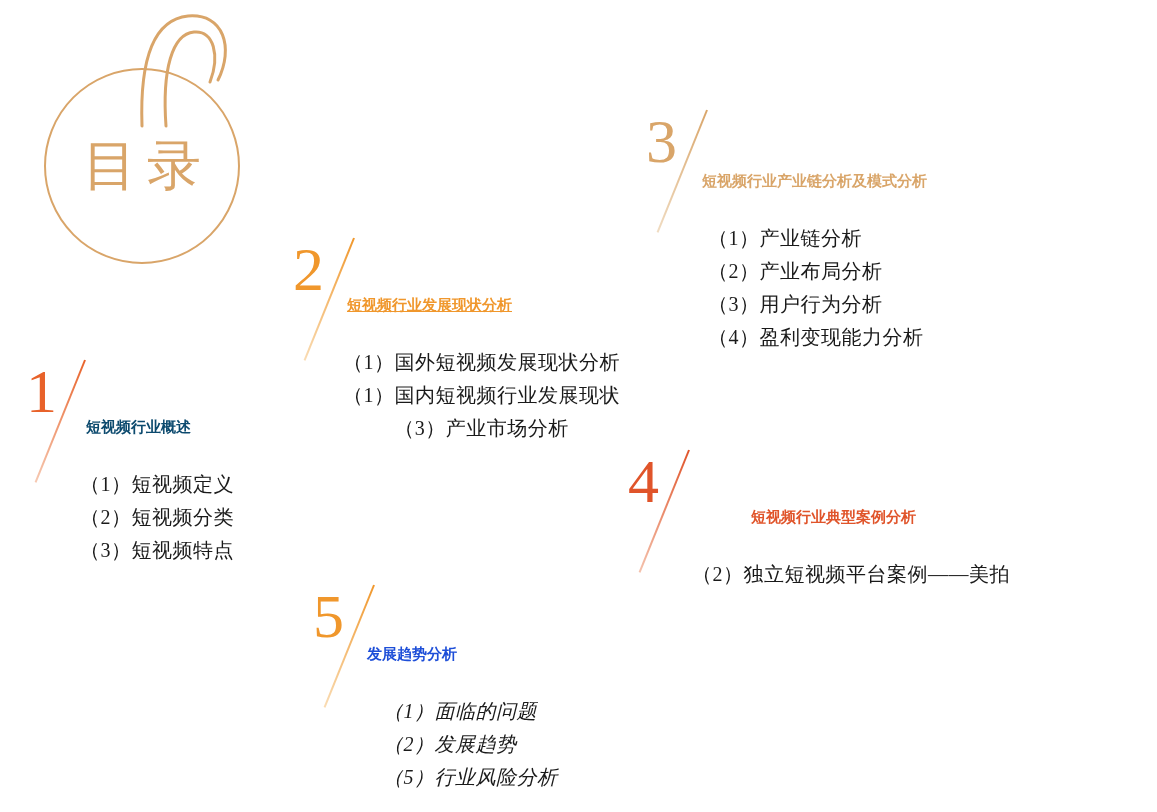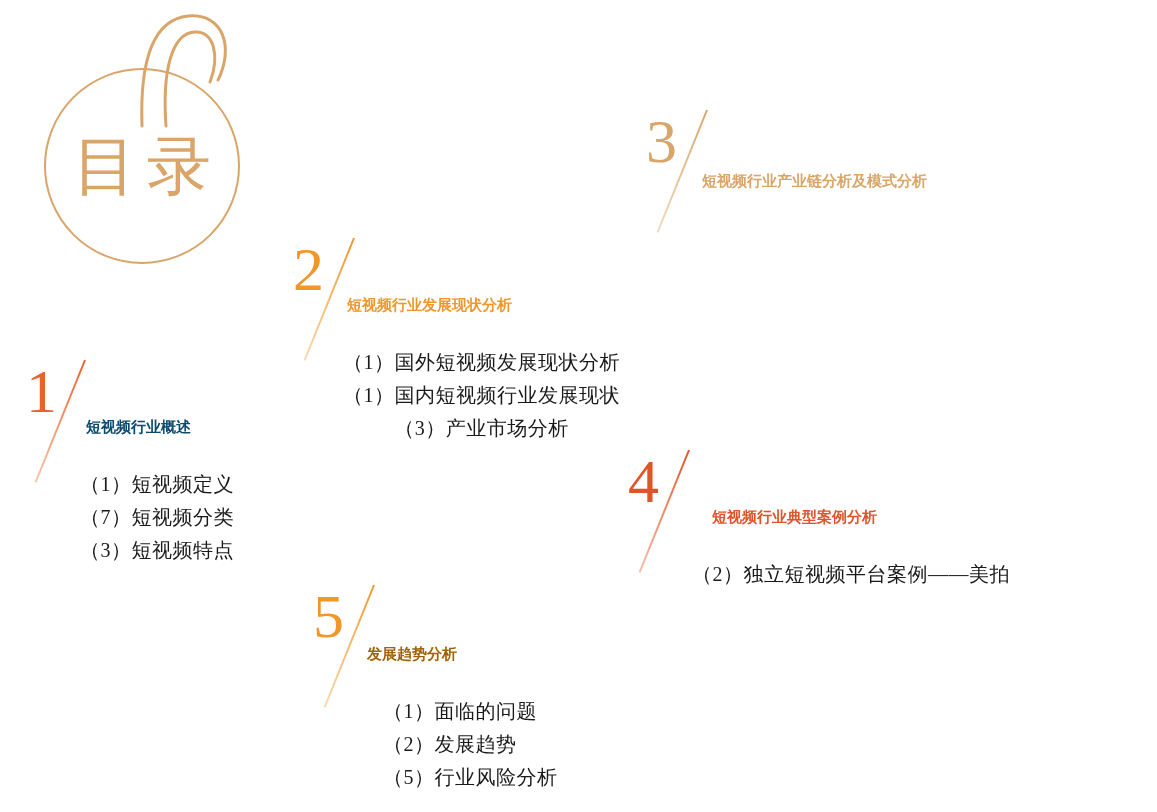--- a/index.html
+++ b/index.html
@@ -42,21 +42,21 @@
   }
   #title-badge .circle-text {
     position: absolute;
     left: 8px;
     top: 60px;
     width: 196px;
     height: 196px;
     display: flex;
     align-items: center;
     justify-content: center;
-    font-size: 64px;
+    font-size: 54px;
     letter-spacing: 10px;
     color: #d9a569;
     font-family: Liberation Serif, serif;
     text-indent: 10px;
   }
 
   
   .section {
     position: absolute;
   }
@@ -89,86 +89,92 @@
   .sec-items div {
     letter-spacing: 0.5px;
   }
 
   
   .c-orange .sec-num { color: #e8622a; }
   .c-orange .sec-head { color: #0c4a6e; }
   .c-orange .sec-slash { background: linear-gradient(to bottom, #e8622a, #f6c9b2); }
 
   .c-amber .sec-num { color: #f0972c; }
-  .c-amber .sec-head { color: #f0972c; }
+  .c-amber .sec-head { color: #f0972c; text-decoration: underline; }
   .c-amber .sec-slash { background: linear-gradient(to bottom, #f0972c, #f9dcb4); }
 
   .c-tan .sec-num { color: #d9a569; }
   .c-tan .sec-head { color: #d9a569; }
   .c-tan .sec-slash { background: linear-gradient(to bottom, #d9a569, #f0dcc2); }
 
   .c-red .sec-num { color: #e0542a; }
-  .c-red .sec-head { color: #e0542a; }
+  .c-red .sec-head { color: #e0542a; margin-left: 39px; }
   .c-red .sec-slash { background: linear-gradient(to bottom, #e0542a, #f4c2ad); }
 
   .c-amber2 .sec-num { color: #f0972c; }
-  .c-amber2 .sec-head { color: #a16207; }
+  .c-amber2 .sec-head { color: #1d4ed8; }
   .c-amber2 .sec-slash { background: linear-gradient(to bottom, #f0972c, #f9dcb4); }
 </style>
 </head>
 <body>
 
 <div id="title-badge">
   <svg class="loop" viewBox="0 0 110 120" xmlns="http://www.w3.org/2000/svg">
     <path d="M6 118 C 4 60, 14 12, 52 8 C 88 5, 98 40, 82 72" fill="none" stroke="#d9a569" stroke-width="3" stroke-linecap="round"></path>
     <path d="M30 118 C 26 62, 36 26, 58 24 C 78 22, 84 48, 74 74" fill="none" stroke="#d9a569" stroke-width="3" stroke-linecap="round"></path>
   </svg>
   <div class="circle"></div>
   <div class="circle-text">目录</div>
 </div>
 
 <div class="section c-orange" style="left:20px; top:360px; width:420px; height:230px;">
   <div class="sec-num" style="left:6px; top:0px;">1</div>
   <div class="sec-slash" style="left:64px; top:0px; height:132px;"></div>
   <div class="sec-head" style="left:66px; top:58px;">短视频行业概述</div>
   <div class="sec-items" style="left:60px; top:108px;">
     <div>（1）短视频定义</div>
-    <div>（7）短视频分类</div>
+    <div>（2）短视频分类</div>
     <div>（3）短视频特点</div>
   </div>
 </div>
 
 <div class="section c-amber" style="left:285px; top:238px; width:480px; height:230px;">
   <div class="sec-num" style="left:8px; top:0px;">2</div>
   <div class="sec-slash" style="left:68px; top:0px; height:132px;"></div>
   <div class="sec-head" style="left:62px; top:58px;">短视频行业发展现状分析</div>
   <div class="sec-items" style="left:58px; top:108px;text-align:center;">
     <div>（1）国外短视频发展现状分析</div>
     <div>（1）国内短视频行业发展现状</div>
     <div>（3）产业市场分析</div>
   </div>
 </div>
 
 <div class="section c-tan" style="left:640px; top:110px; width:500px; height:260px;">
   <div class="sec-num" style="left:6px; top:0px;">3</div>
   <div class="sec-slash" style="left:66px; top:0px; height:132px;"></div>
   <div class="sec-head" style="left:62px; top:62px;">短视频行业产业链分析及模式分析</div>
+  <div class="sec-items" style="left:68px; top:112px;">
+    <div>（1）产业链分析</div>
+    <div>（2）产业布局分析</div>
+    <div>（3）用户行为分析</div>
+    <div>（4）盈利变现能力分析</div>
+  </div>
 </div>
 
 <div class="section c-red" style="left:620px; top:450px; width:520px; height:230px;">
   <div class="sec-num" style="left:8px; top:0px;">4</div>
   <div class="sec-slash" style="left:68px; top:0px; height:132px;"></div>
   <div class="sec-head" style="left:92px; top:58px;">短视频行业典型案例分析</div>
   <div class="sec-items" style="left:72px; top:108px;">
     <div>（2）独立短视频平台案例——美拍</div>
   </div>
 </div>
 
 <div class="section c-amber2" style="left:305px; top:585px; width:420px; height:225px;">
   <div class="sec-num" style="left:8px; top:0px;">5</div>
   <div class="sec-slash" style="left:68px; top:0px; height:132px;"></div>
   <div class="sec-head" style="left:62px; top:60px;">发展趋势分析</div>
-  <div class="sec-items" style="left:78px; top:110px;">
+  <div class="sec-items" style="left:78px; top:110px;font-style:italic;">
     <div>（1）面临的问题</div>
     <div>（2）发展趋势</div>
     <div>（5）行业风险分析</div>
   </div>
 </div>
 
 </body></html>

